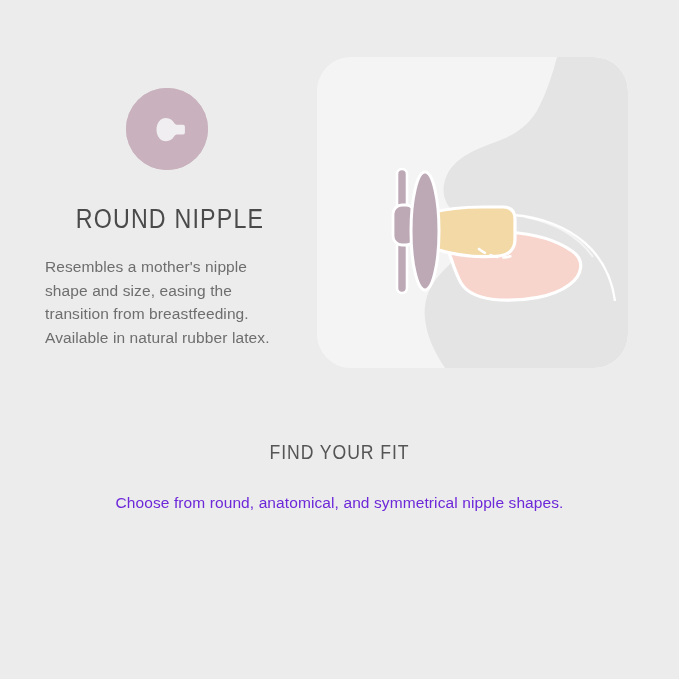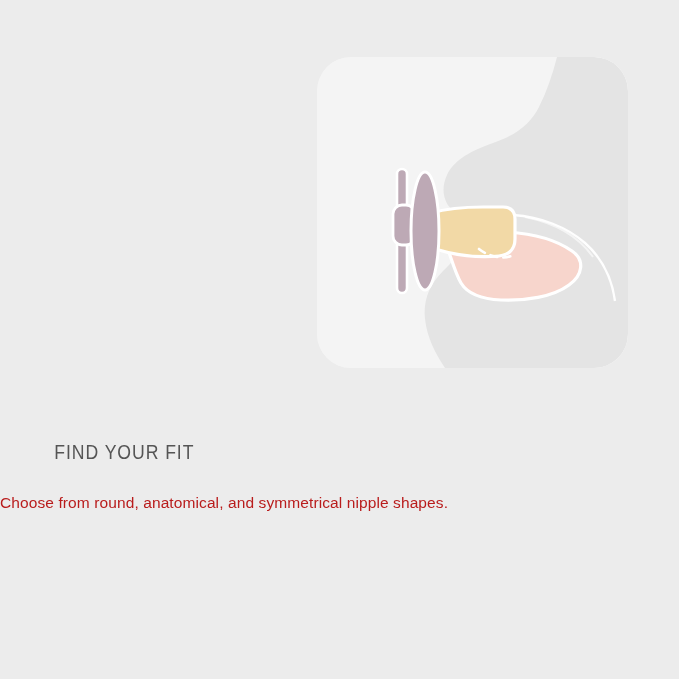--- a/index.html
+++ b/index.html
@@ -94,35 +94,35 @@
     width: 311px;
     height: 311px;
   }
 
   
   .fit-block {
     position: absolute;
     left: 0;
     top: 440px;
     width: 679px;
-    text-align: left;
+    text-align: center;
   }
   .fit-heading {
     font-family: "Liberation Sans Narrow", "Liberation Sans", sans-serif;
     font-size: 21px;
     font-weight: 400;
     letter-spacing: 1.1px;
     color: #555555;
     margin: 0 0 30px 0;
     transform: scaleX(0.84);
     white-space: nowrap;
   }
   .fit-sub {
     font-size: 15.5px;
-    color: #b91c1c;
+    color: #6d28d9;
     margin: 0;
     letter-spacing: 0.1px;
   }
 
   
   .logo-block {
     position: absolute;
     left: 0;
     top: 585px;
     width: 679px;
@@ -136,20 +136,44 @@
     display: block;
   }
 </style>
 </head>
 <body>
 
 <div class="page">
 
   <div class="top-section">
 
+    <div class="feature-col">
+
+      <div class="feature-icon">
+        <svg viewBox="0 0 82 82" xmlns="http://www.w3.org/2000/svg">
+          <circle cx="41" cy="41" r="41" fill="#c9b2bd"></circle>
+          <path d="M30.5 41.5
+                   C30.5 34.8 34.6 30.0 40.0 30.0
+                   C44.0 30.0 46.6 32.3 48.2 35.0
+                   C48.9 36.2 49.9 36.8 51.4 36.8
+                   L57.0 36.8
+                   C58.2 36.8 58.9 37.6 58.9 38.8
+                   L58.9 44.5
+                   C58.9 45.7 58.2 46.5 57.0 46.5
+                   L51.4 46.5
+                   C49.9 46.5 48.9 47.1 48.2 48.3
+                   C46.6 51.0 44.0 53.3 40.0 53.3
+                   C34.6 53.3 30.5 48.4 30.5 41.5 Z" fill="#f0eef0"></path>
+        </svg>
+      </div>
+
+      <h2 class="feature-title">ROUND NIPPLE</h2>
+
+      <p class="feature-desc">Resembles a mother's nipple shape and size, easing the transition from breastfeeding. Available in natural rubber latex.</p>
+    </div>
 
     <div class="illus-panel">
       <svg viewBox="0 0 311 311" xmlns="http://www.w3.org/2000/svg">
         <defs>
           <clipPath id="panelClip">
             <rect x="0" y="0" width="311" height="311" rx="34" ry="34"></rect>
           </clipPath>
         </defs>
 
         <g clip-path="url(#panelClip)">

